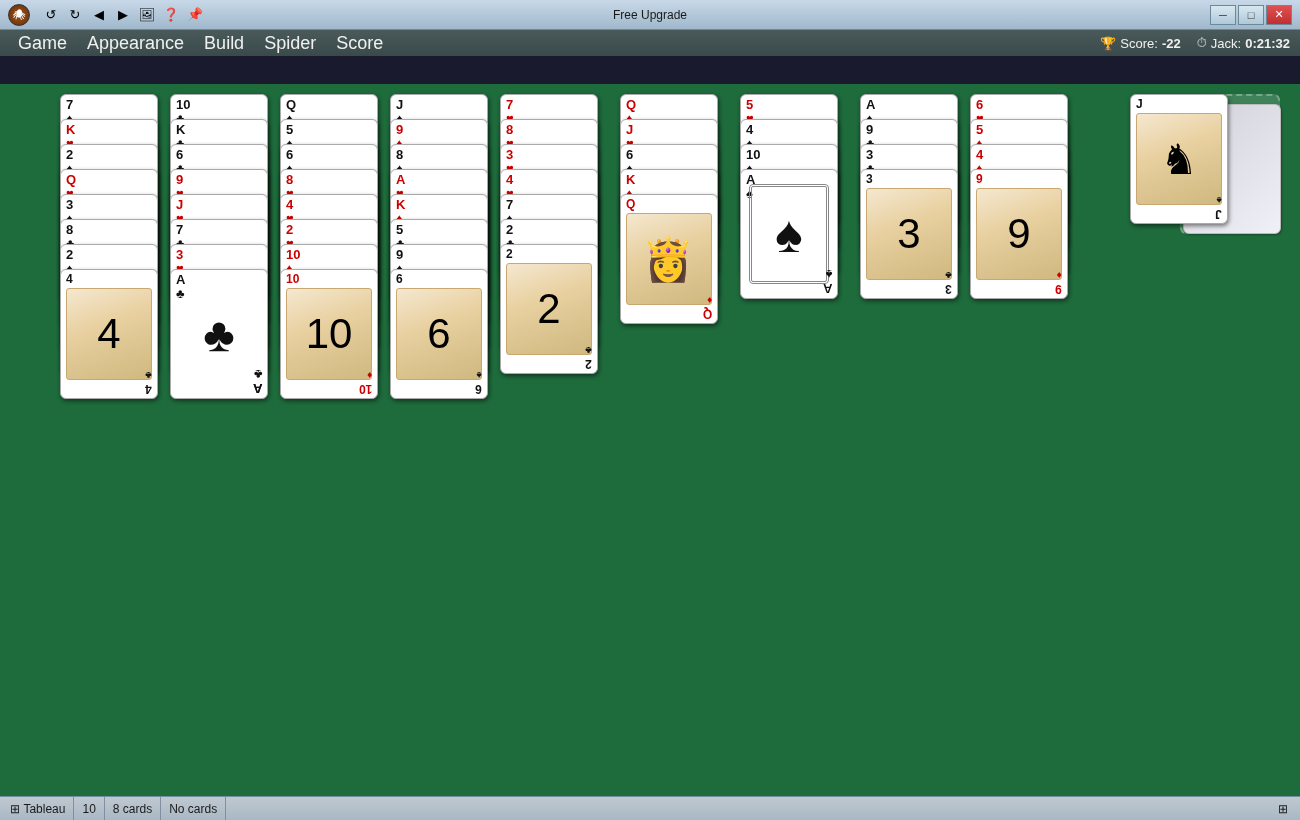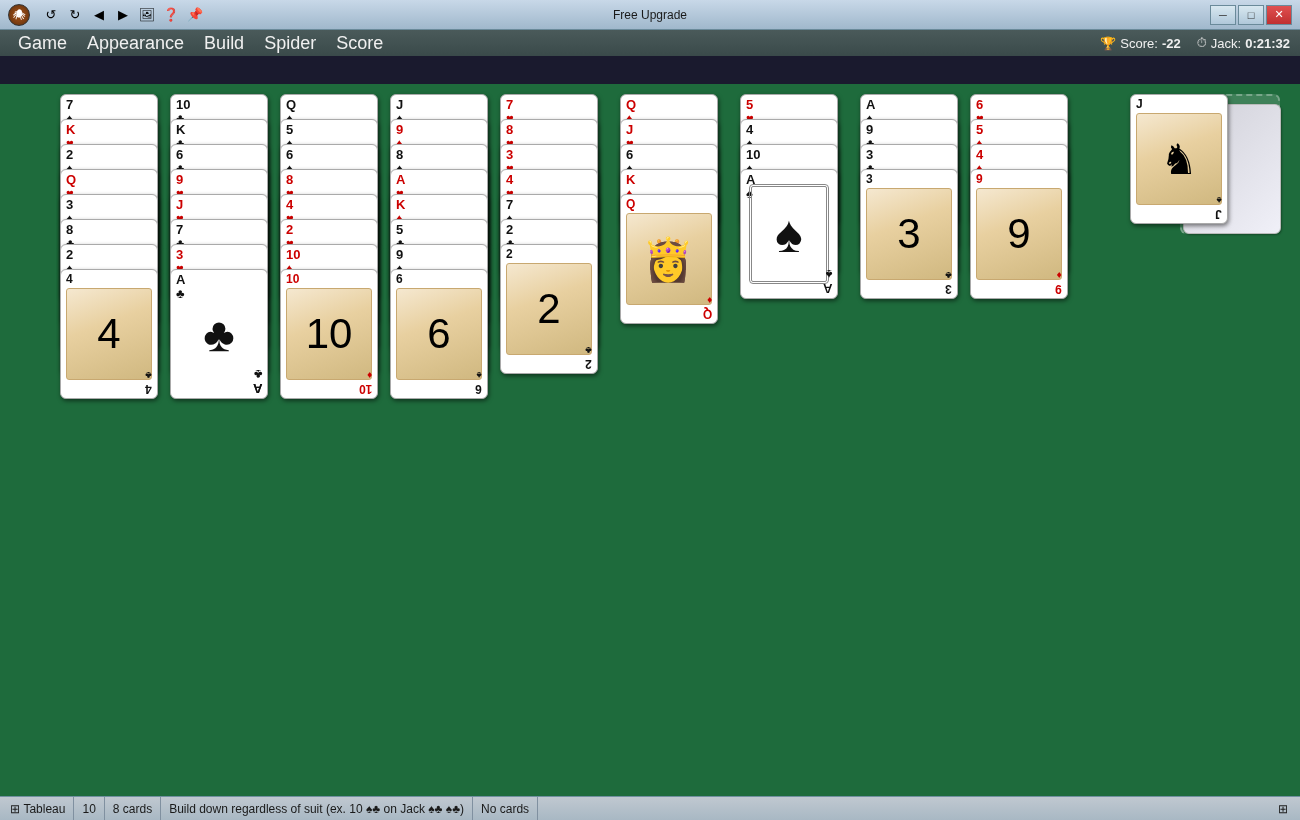--- a/index.html
+++ b/index.html
@@ -749,19 +749,16 @@
     <span>⊞</span>&nbsp;
     <span>Tableau</span>
   </div>
   <div class="status-segment">
     <span>10</span>
   </div>
   <div class="status-segment">
     <span>8 cards</span>
   </div>
   <div class="status-segment">
-    <span>Build down regardless of suit (ex. 10 ♠♣ on Jack ♠♣ ♠♣)</span>
-  </div>
-  <div class="status-segment">
     <span>No cards</span>
   </div>
   <div style="margin-left:auto;padding-right:6px;">⊞</div>
 </div>
 
 </body></html>

